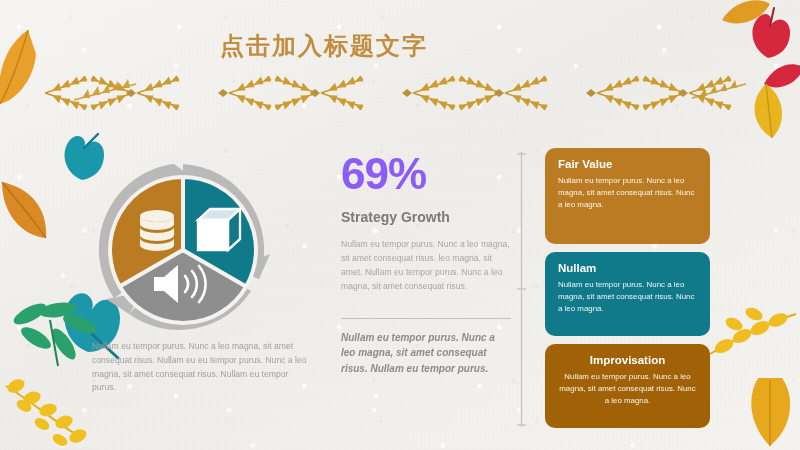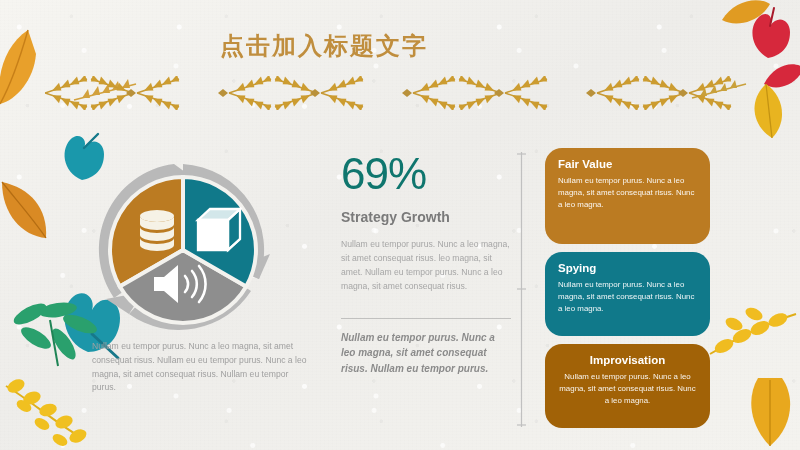--- a/index.html
+++ b/index.html
@@ -56,21 +56,21 @@
     font-size:13.5px; font-weight:700; color:#6a6a6a;
     margin-bottom:6px; letter-spacing:.2px;
   }
   #left-block p {
     font-size:8.6px; line-height:1.6; color:#a0a0a0;
   }
 
   
   #mid { position:absolute; left:341px; top:152px; width:170px; }
   #pct {
-    font-size:44px; font-weight:400; color:#0f766e;
+    font-size:44px; font-weight:700; color:#8b5cf6;
     line-height:1; letter-spacing:-1px;
   }
   #mid h3 {
     margin-top:13px;
     font-size:14px; font-weight:700; color:#7a7a7a; line-height:1.28;
   }
   #mid p.body {
     margin-top:11px;
     font-size:8.6px; line-height:1.62; color:#a6a6a6;
   }
@@ -80,21 +80,21 @@
     font-size:10px; line-height:1.55; color:#8b8b8b;
     font-style:italic; font-weight:600;
   }
 
   
   #vdiv { position:absolute; left:517px; top:152px; width:9px; height:275px; }
 
   
   .card {
     position:absolute; left:545px; width:165px;
-    border-radius:17px; padding:10px 13px 11px 13px;
+    border-radius:10px; padding:10px 13px 11px 13px;
     color:#fff;
   }
   .card h4 { font-size:11.5px; font-weight:700; margin-bottom:5px; }
   .card p  { font-size:7.9px; line-height:1.52; opacity:.93; }
   #card-0 { top:148px; height:96px; }
   #card-1 { top:252px; height:84px; }
   #card-2 { top:344px; height:84px; }
 </style>
 </head>
 <body>
@@ -308,19 +308,19 @@
   <path d="M0 2 H9" stroke="#c0c0c0" stroke-width="1.2"></path>
   <path d="M0 137 H9" stroke="#c0c0c0" stroke-width="1.2"></path>
   <path d="M0 273 H9" stroke="#c0c0c0" stroke-width="1.2"></path>
 </svg>
 
 <div class="card" id="card-0" style="background: rgb(187, 123, 34);">
   <h4>Fair Value</h4>
   <p>Nullam eu tempor purus. Nunc a leo magna, sit amet consequat risus. Nunc a leo magna.</p>
 </div>
 <div class="card" id="card-1" style="background: rgb(16, 121, 138);">
-  <h4>Spying</h4>
+  <h4>Nullam</h4>
   <p>Nullam eu tempor purus. Nunc a leo magna, sit amet consequat risus. Nunc a leo magna.</p>
 </div>
 <div class="card" id="card-2" style="background: #a16207; text-align: center;">
   <h4>Improvisation</h4>
   <p>Nullam eu tempor purus. Nunc a leo magna, sit amet consequat risus. Nunc a leo magna.</p>
 </div>
 
 </body></html>

